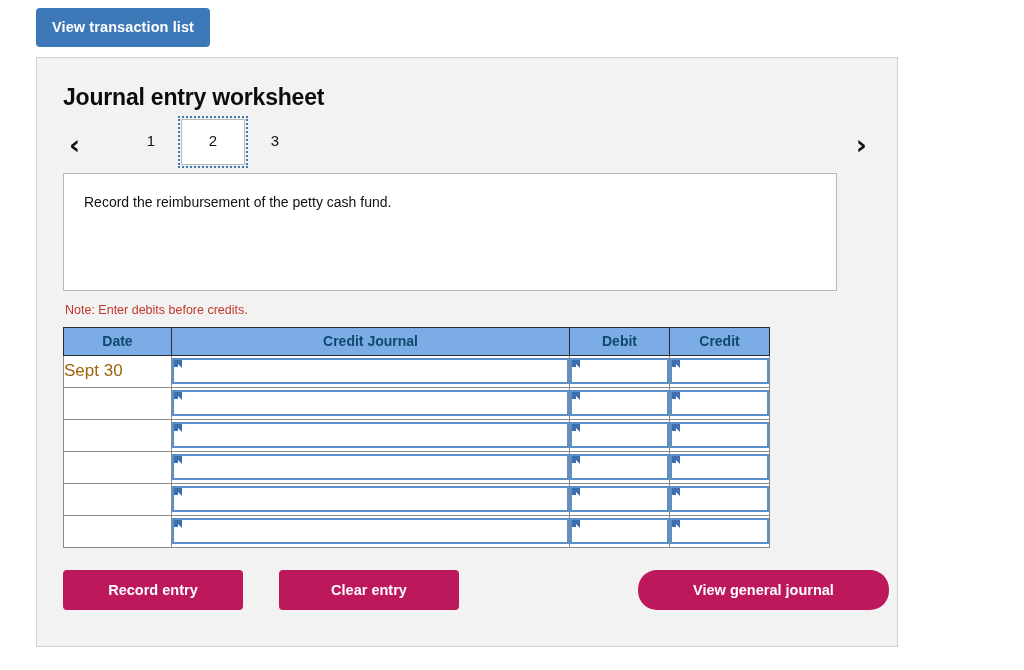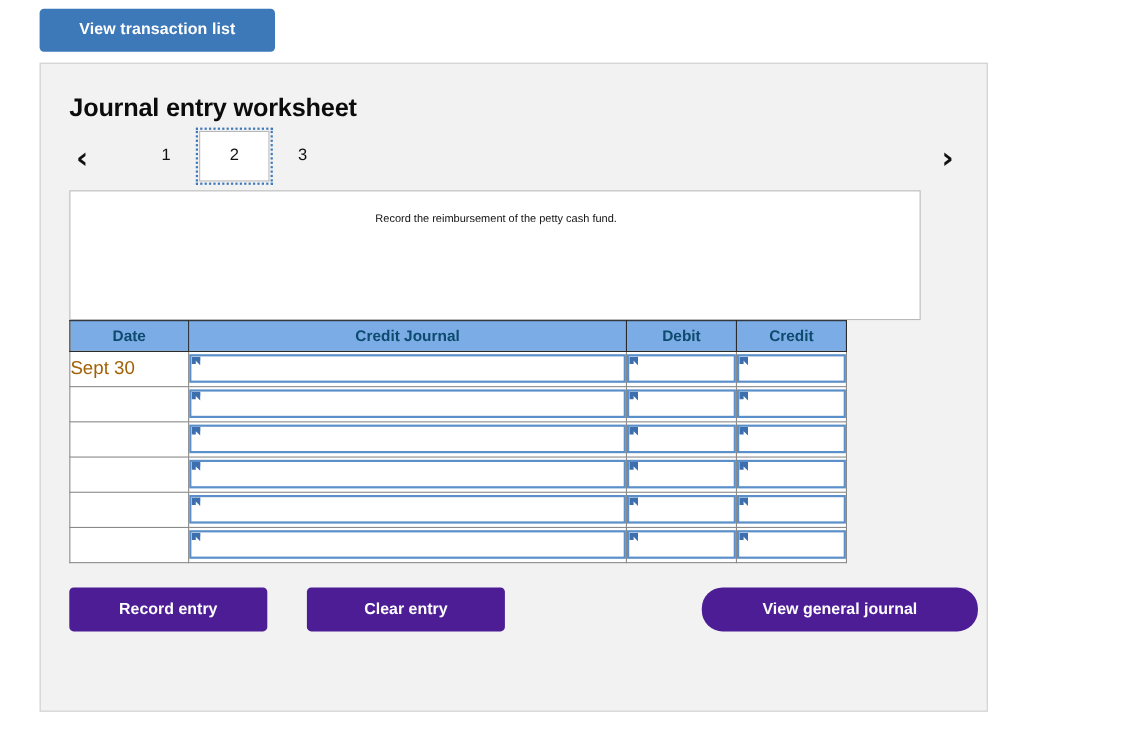--- a/index.html
+++ b/index.html
@@ -22,21 +22,21 @@
   .btn {
     display: inline-block;
     background: #3d78b9;
     color: #ffffff;
     border: none;
     border-radius: 4px;
     font-family: "Liberation Sans", sans-serif;
     font-weight: bold;
     font-size: 14.5px;
     letter-spacing: .1px;
-    padding: 12px 36px;
+    padding: 12px 16px;
     cursor: pointer;
     line-height: 1;
     text-align: center;
   }
 
   
   .panel {
     margin: 10px 0 0 36px;
     width: 862px;
     height: 590px;
@@ -105,24 +105,23 @@
   }
 
   
   .prompt-box {
     width: 774px;
     height: 118px;
     background: #ffffff;
     border: 1px solid #b9b9b9;
     box-sizing: border-box;
     padding: 20px 18px 0 20px;
-    font-size: 10px;
+    font-size: 14px;
     color: #111;
     margin-top: -2px;
-    text-align: center;
   }
 
   .note {
     color: #c0392b;
     font-size: 12.5px;
     margin: 12px 0 10px 2px;
   }
 
   
   table.journal {
@@ -195,21 +194,21 @@
   }
   .btn-footer {
     position: absolute;
     top: 0;
     font-size: 14.5px;
     font-weight: bold;
     padding: 0;
     height: 40px;
     line-height: 40px;
     border-radius: 4px;
-    background: #4c1d95;
+    background: #be185d;
     color: #fff;
     border: none;
     cursor: pointer;
   }
   #record-entry-button      { left: 0;    width: 180px; }
   #clear-entry-button       { left: 216px; width: 180px; }
   #view-general-journal-btn { left: 575px; width: 251px; border-radius: 19px; }
 </style>
 </head>
 <body>
@@ -231,20 +230,21 @@
       <div class="tab">3</div>
     </div>
 
     <span class="chev chev-right">›</span>
   </div>
 
   <div class="prompt-box">
     <span>Record the reimbursement of the petty cash fund.</span>
   </div>
 
+  <div class="note">Note: Enter debits before credits.</div>
 
   <table class="journal">
     <colgroup>
       <col class="col-date">
       <col class="col-journal">
       <col class="col-debit">
       <col class="col-credit">
     </colgroup>
     <thead>
       <tr>

